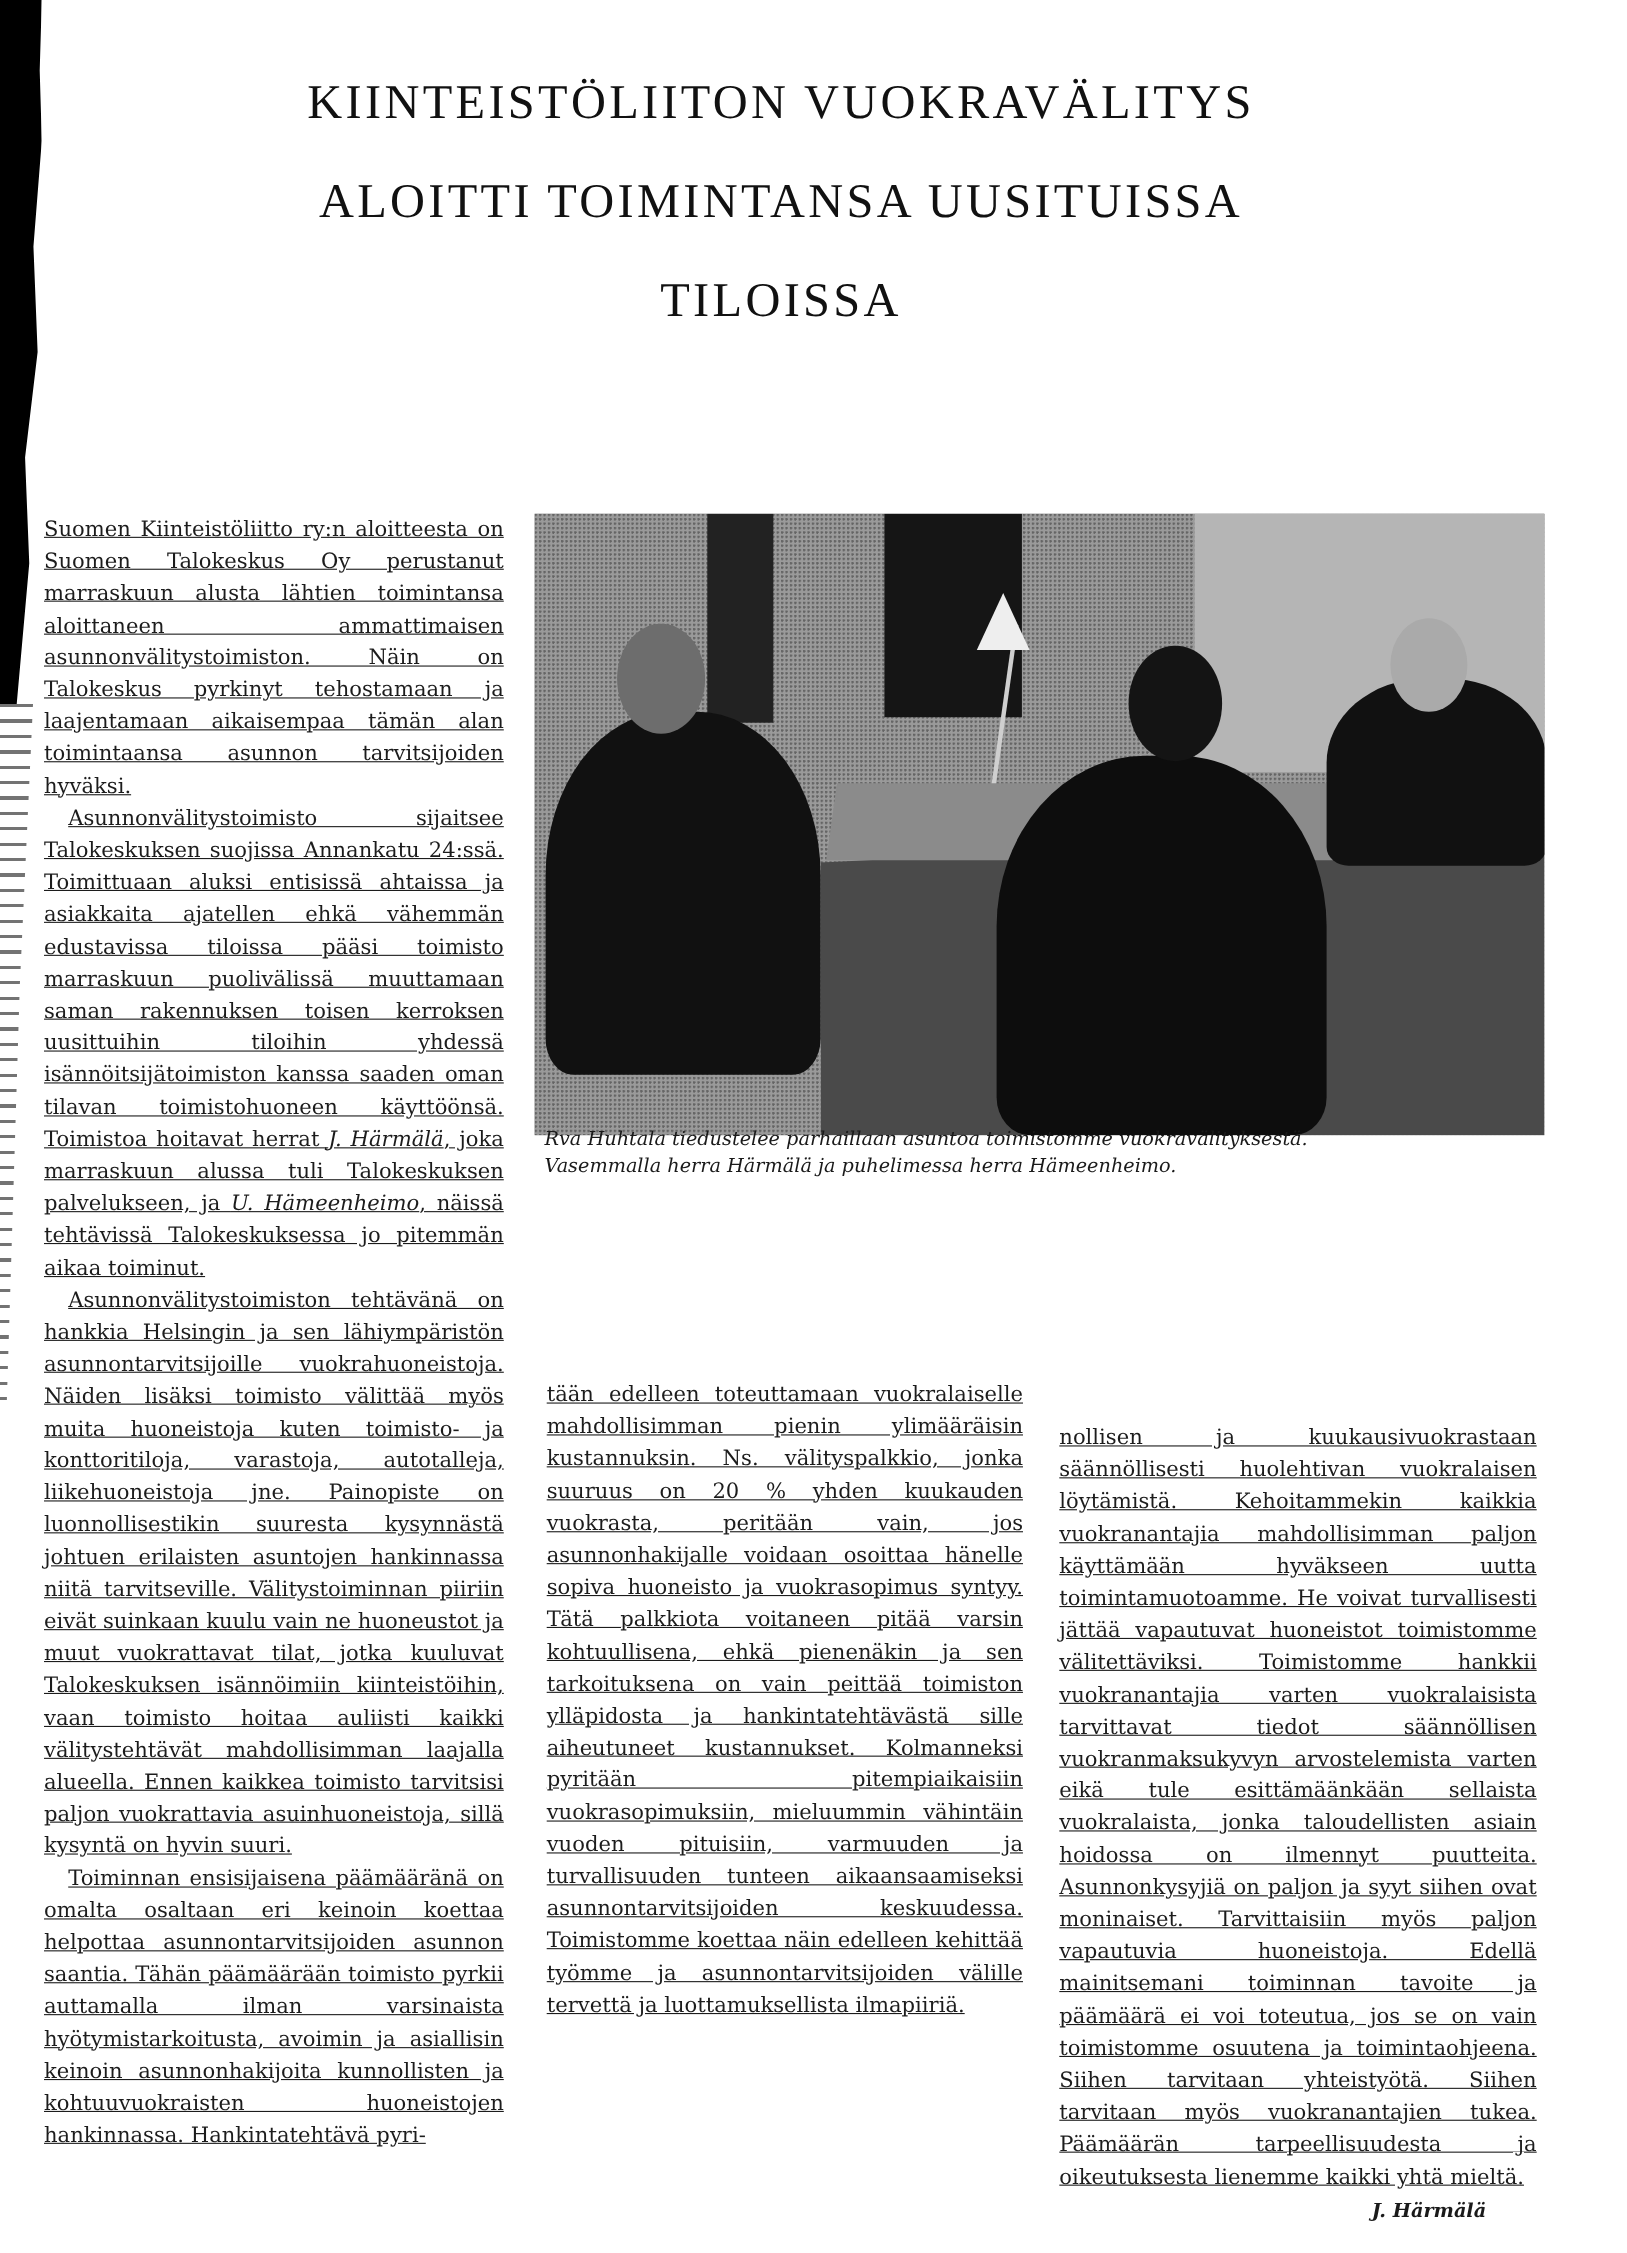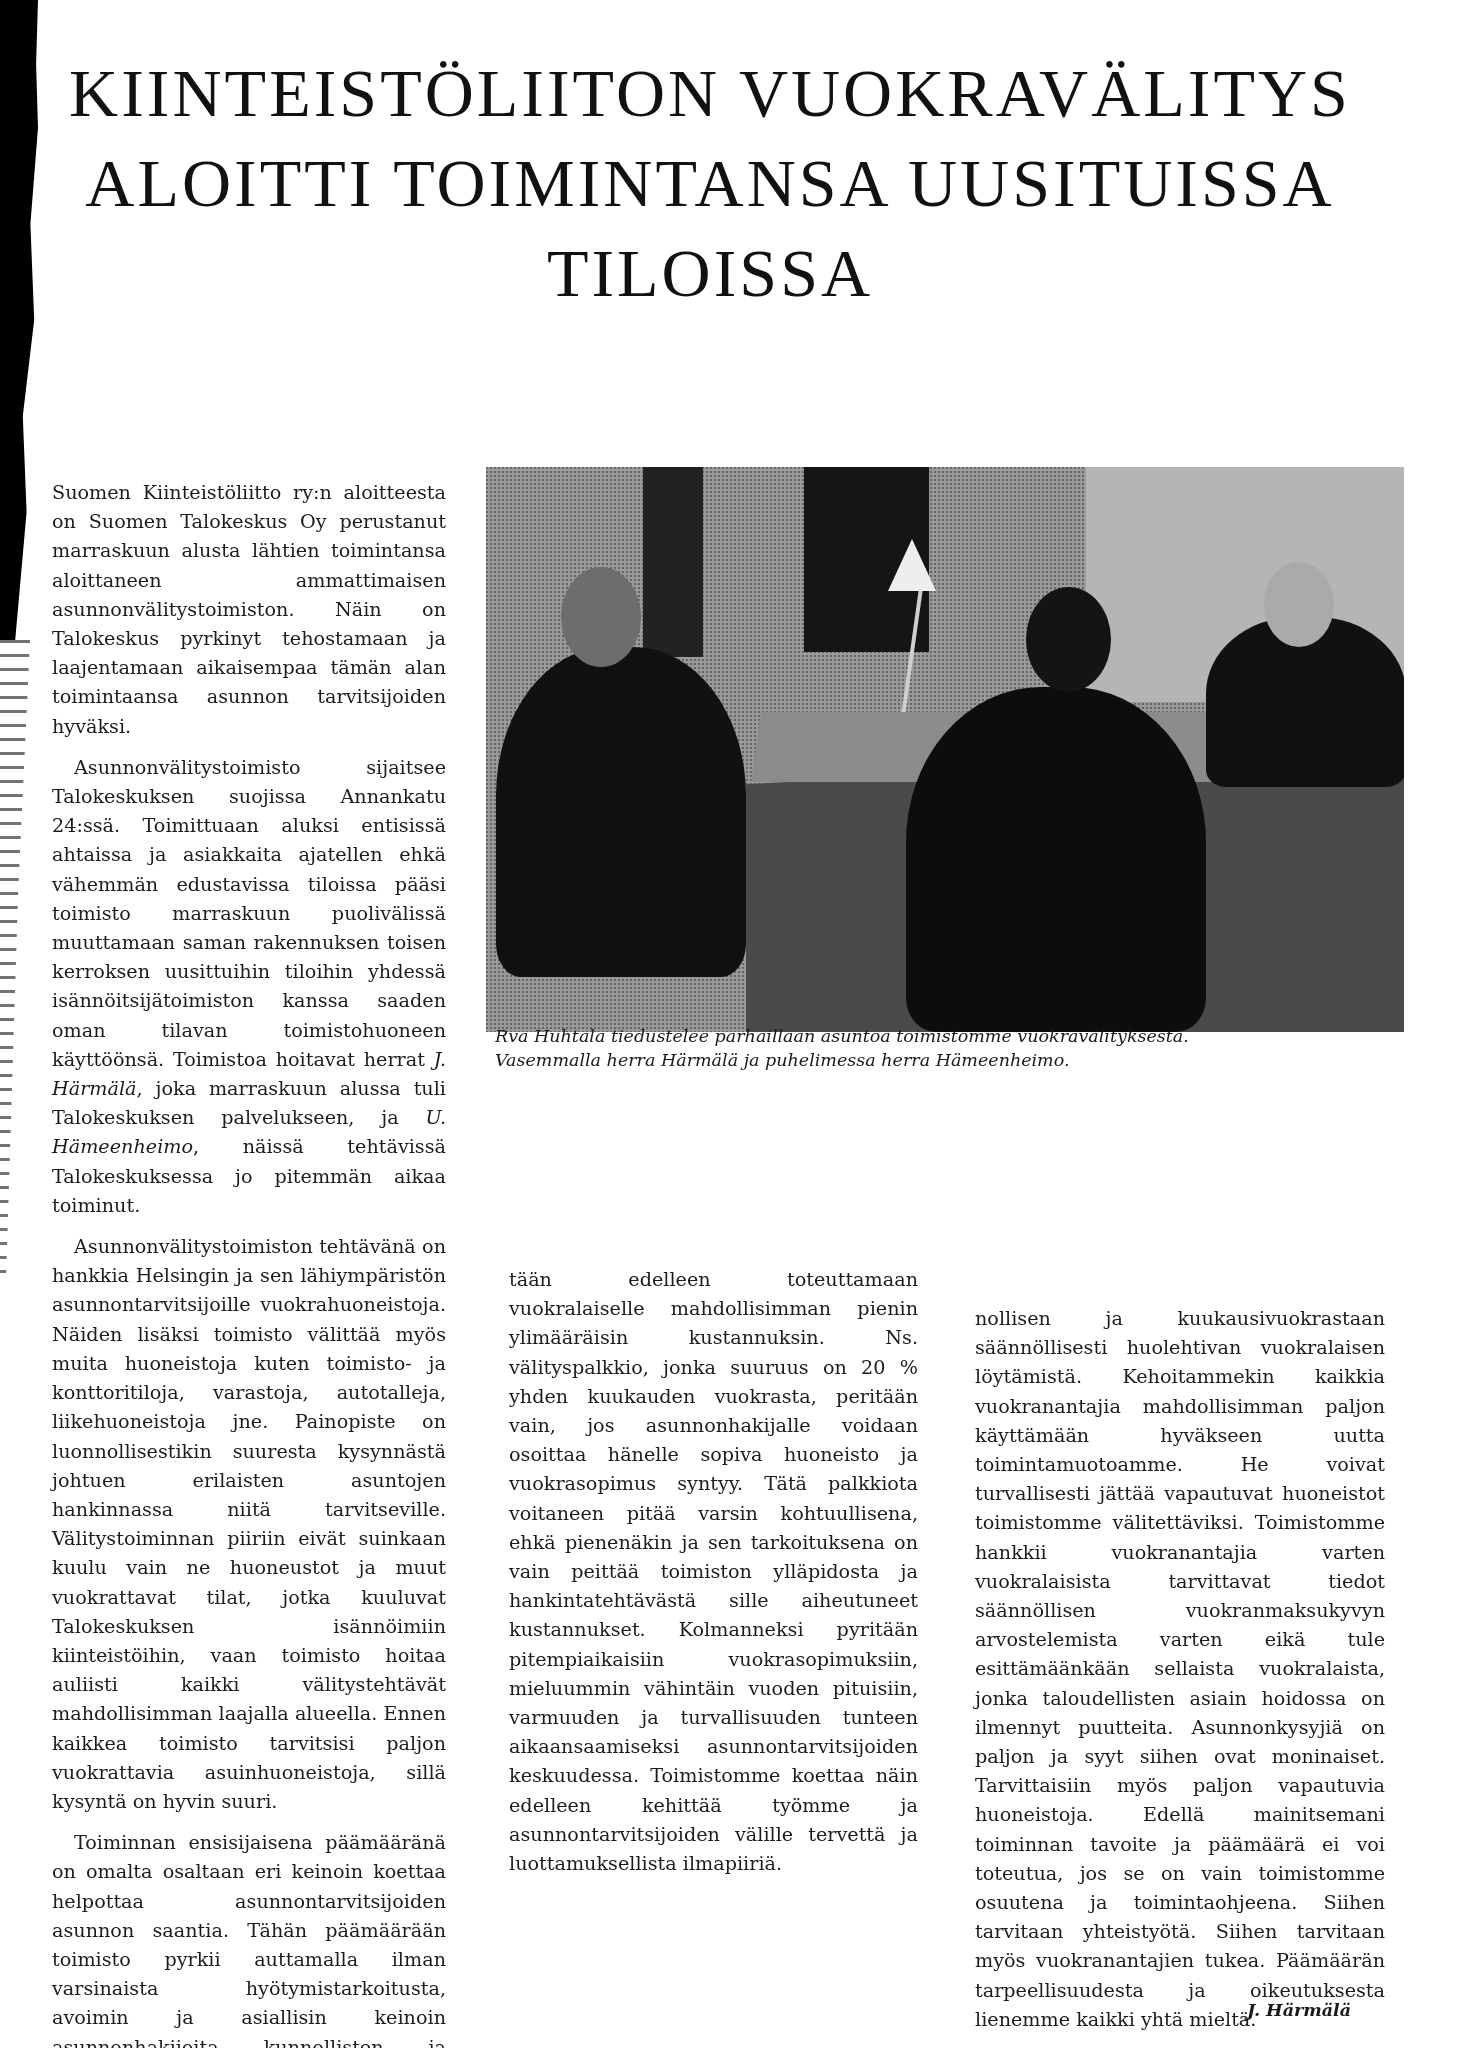--- a/index.html
+++ b/index.html
@@ -4,24 +4,24 @@
 <style>
   html, body { margin:0; padding:0; background:#ffffff; }
   body { width:1479px; height:2048px; position:relative; overflow:hidden; font-family:"DejaVu Serif", serif; color:#1a1a1a; }
   .scan-edge { position:absolute; left:0; top:0; width:46px; height:2048px; background:#fff; }
   .scan-edge .black { position:absolute; left:0; top:0; width:38px; height:640px; background:#000;
      clip-path: polygon(0 0, 100% 0, 95% 10%, 100% 20%, 80% 35%, 90% 50%, 60% 65%, 70% 80%, 40% 100%, 0 100%); }
   .scan-edge .speck { position:absolute; left:0; top:640px; width:30px; height:640px;
      background: repeating-linear-gradient(180deg, #000 0 3px, transparent 3px 14px); opacity:.55;
      clip-path: polygon(0 0, 100% 0, 60% 40%, 20% 100%, 0 100%); }
   .headline { position:absolute; left:40px; top:48px; width:1340px; font-family:"Liberation Serif", serif; font-weight:normal;
-     font-size:68px; letter-spacing:3px; line-height:90px; text-align:center; color:#111; margin:0; }
+     font-size:44px; letter-spacing:3px; line-height:90px; text-align:center; color:#111; margin:0; }
   .headline span { display:block; }
   .col { position:absolute; font-family:"DejaVu Serif", serif; font-size:19.2px; line-height:29.2px; text-align:justify; color:#1c1c1c; }
-  .col p { margin:12px; }
+  .col p { margin:0;text-decoration:underline; }
   .col p.indent { text-indent:22px; }
   .col em { font-style:italic; }
   #col1 { left:40px; top:466px; width:418px; }
   #col2 { left:497px; top:1253px; width:433px; }
   #col3 { left:963px; top:1292px; width:434px; }
   .photo { position:absolute; left:486px; top:467px; width:918px; height:565px; background:#7a7a7a; overflow:hidden; }
   .photo .bg { position:absolute; inset:0; background:
      radial-gradient(circle at 1px 1px, rgba(0,0,0,.35) 1px, transparent 1.4px) 0 0/4px 4px, #9a9a9a; }
   .photo .window { position:absolute; left:157px; top:0; width:60px; height:190px; background:#222; }
   .photo .window2 { position:absolute; left:318px; top:0; width:125px; height:185px; background:#151515; }

